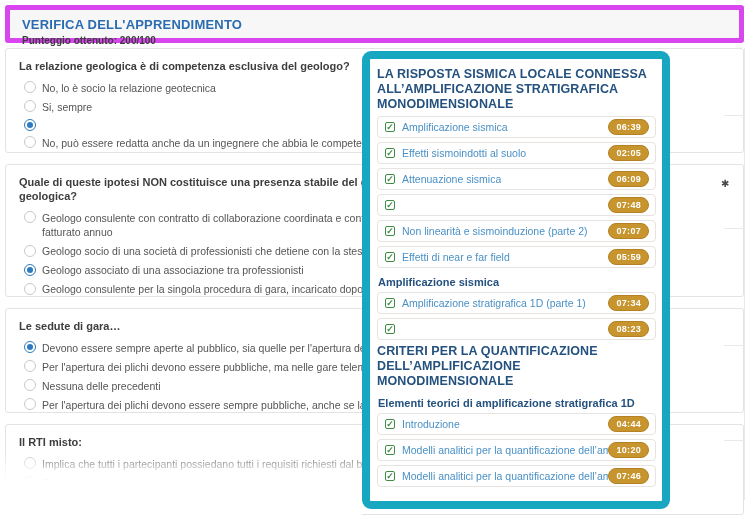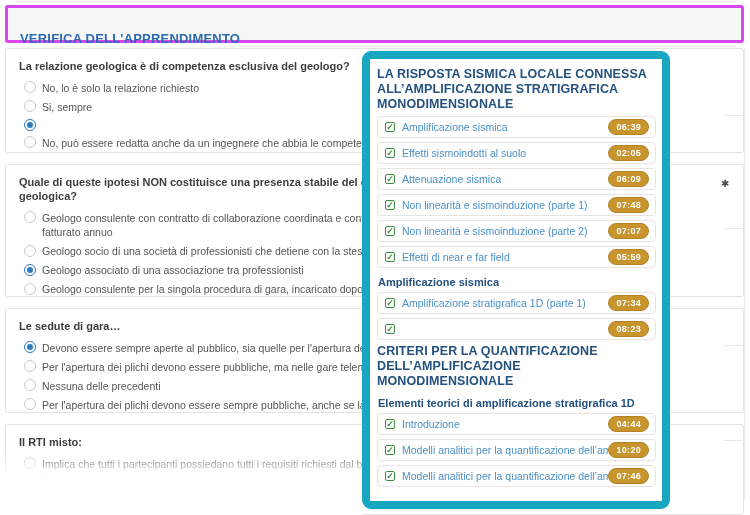--- a/index.html
+++ b/index.html
@@ -7,21 +7,21 @@
     --gold:#c7942d; --green:#3c8c42; --radio:#2d7bbd;
     --txt:#555555; --ttl:#3d3d3d; --bd:#e3e3e3;
   }
   *{box-sizing:border-box;margin:0;padding:0}
   html,body{width:750px;height:515px;overflow:hidden}
   body{position:relative;background:#fff;font-family:"Liberation Sans",sans-serif;
        -webkit-font-smoothing:antialiased}
 
   
   .header-box{position:absolute;left:5px;top:5px;width:739px;height:38px;
-    background:#f7f7f7;border:3px solid #d946ef;border-radius:3px;padding:23px 0 0 12px}
+    background:#f7f7f7;border:5px solid #d946ef;border-radius:3px;padding:7px 0 0 12px}
   .header-title{color:var(--hblue);font-size:13px;font-weight:bold;letter-spacing:.2px}
   .header-score{color:#3b3b3b;font-size:10px;font-weight:bold;margin-top:3px}
 
   
   .qbox{position:absolute;left:5px;width:739px;background:#fff;border:1px solid var(--bd);
     border-radius:3px;padding:10px 14px 8px 13px;overflow:hidden}
   .qtitle{color:var(--ttl);font-size:11px;font-weight:bold;line-height:14px;
     margin-bottom:7px;white-space:pre-line}
   .opt{display:flex;align-items:flex-start;gap:6px;margin:0 0 4px 5px;cursor:default}
   .otext{color:var(--txt);font-size:10.5px;line-height:14.5px;white-space:pre-line;padding-top:0.5px}
@@ -64,21 +64,21 @@
 <div class="header-box">
   <div class="header-title">VERIFICA DELL'APPRENDIMENTO</div>
   <div class="header-score">Punteggio ottenuto: 200/100</div>
 </div>
 
 <div>
     <div class="qbox" style="top: 48px; height: 105px;">
       <div class="qtitle">La relazione geologica è di competenza esclusiva del geologo?</div>
       <div class="opt">
         <span class="radio"></span>
-        <span class="otext">No, lo è solo la relazione richiesto</span>
+        <span class="otext">No, lo è socio la relazione geotecnica</span>
       </div>
       <div class="opt">
         <span class="radio"></span>
         <span class="otext">Si, sempre</span>
       </div>
       <div class="opt">
         <span class="radio sel"></span>
       </div>
       <div class="opt">
         <span class="radio"></span>
@@ -160,21 +160,20 @@
           <a class="llink" href="#">Effetti sismoindotti al suolo</a>
           <span class="badge">02:05</span>
         </div>
         <div class="lesson">
           <span class="check">✓</span>
           <a class="llink" href="#">Attenuazione sismica</a>
           <span class="badge">06:09</span>
         </div>
         <div class="lesson">
           <span class="check">✓</span>
-          <a class="llink" href="#">Non linearità e sismoinduzione (parte 1)</a>
           <span class="badge">07:48</span>
         </div>
         <div class="lesson">
           <span class="check">✓</span>
           <a class="llink" href="#">Non linearità e sismoinduzione (parte 2)</a>
           <span class="badge">07:07</span>
         </div>
         <div class="lesson">
           <span class="check">✓</span>
           <a class="llink" href="#">Effetti di near e far field</a>

